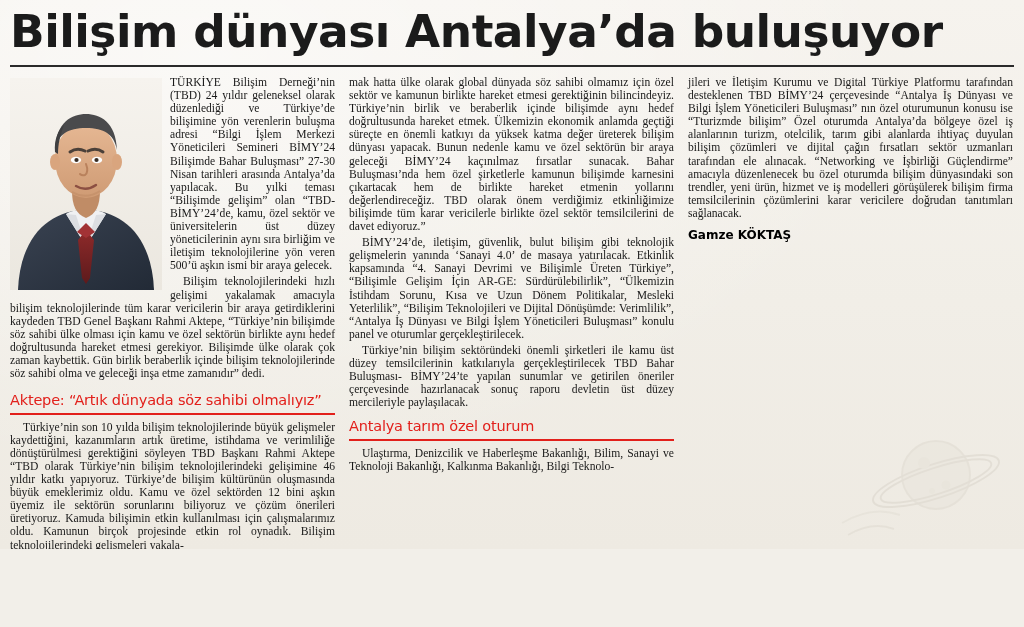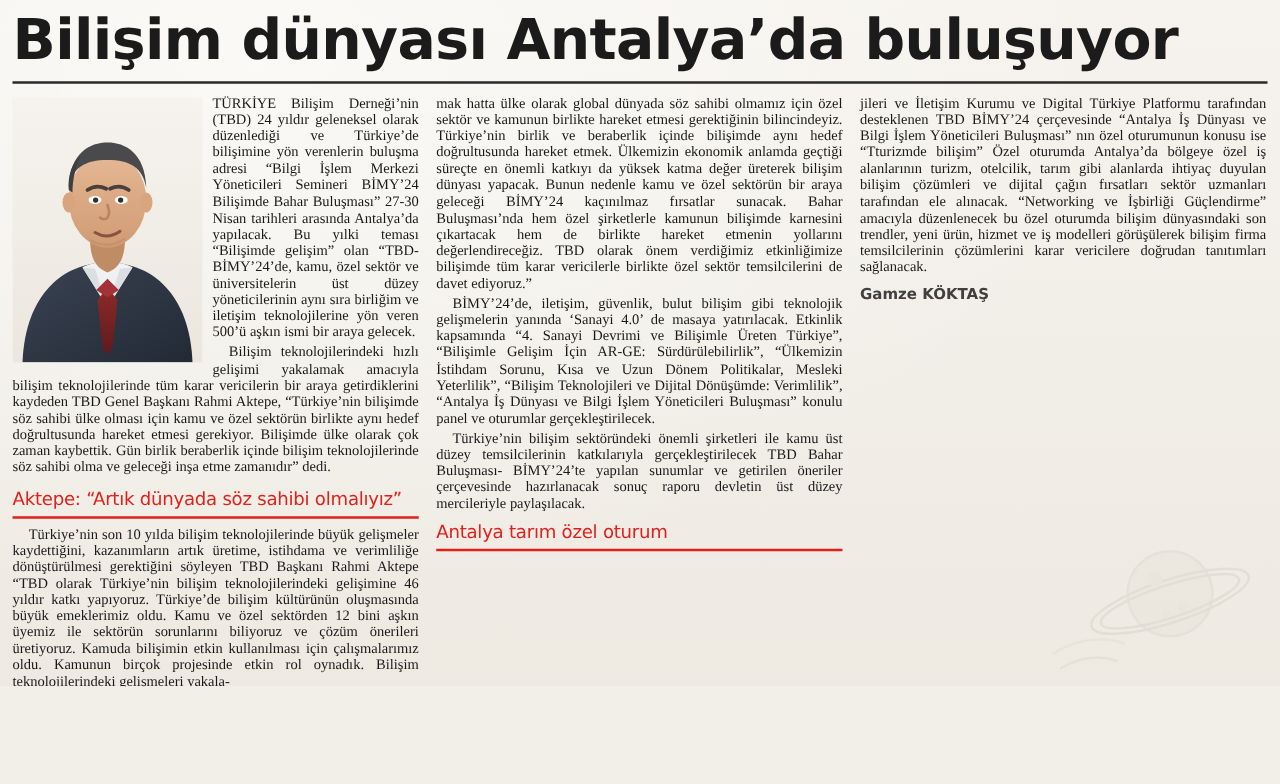--- a/index.html
+++ b/index.html
@@ -108,21 +108,21 @@
   }
   .subhead-rule {
     height: 1.5px;
     background: #e2201b;
     margin: 0 0 6px 0;
   }
   .byline {
     font-family: "DejaVu Sans", sans-serif;
     font-weight: bold;
     font-size: 12px;
-    color: #404040;
+    color: #000000;
     margin-top: 8px;
   }
   
   .photo {
     float: left;
     width: 152px;
     height: 212px;
     margin: 2px 8px 4px 0;
     position: relative;
     overflow: hidden;
@@ -216,20 +216,21 @@
         <p>Türkiye’nin son 10 yılda bilişim teknolojilerinde büyük gelişmeler kaydettiğini, kazanımların artık üretime, istihdama ve verimliliğe dönüştürülmesi gerektiğini söyleyen TBD Başkanı Rahmi Aktepe “TBD olarak Türkiye’nin bilişim teknolojilerindeki gelişimine 46 yıldır katkı yapıyoruz. Türkiye’de bilişim kültürünün oluşmasında büyük emeklerimiz oldu. Kamu ve özel sektörden 12 bini aşkın üyemiz ile sektörün sorunlarını biliyoruz ve çözüm önerileri üretiyoruz. Kamuda bilişimin etkin kullanılması için çalışmalarımız oldu. Kamunun birçok projesinde etkin rol oynadık. Bilişim teknolojilerindeki gelişmeleri yakala-</p>
       </div>
     </div>
 
     <div class="col">
       <p class="noindent">mak hatta ülke olarak global dünyada söz sahibi olmamız için özel sektör ve kamunun birlikte hareket etmesi gerektiğinin bilincindeyiz. Türkiye’nin birlik ve beraberlik içinde bilişimde aynı hedef doğrultusunda hareket etmek. Ülkemizin ekonomik anlamda geçtiği süreçte en önemli katkıyı da yüksek katma değer üreterek bilişim dünyası yapacak. Bunun nedenle kamu ve özel sektörün bir araya geleceği BİMY’24 kaçınılmaz fırsatlar sunacak. Bahar Buluşması’nda hem özel şirketlerle kamunun bilişimde karnesini çıkartacak hem de birlikte hareket etmenin yollarını değerlendireceğiz. TBD olarak önem verdiğimiz etkinliğimize bilişimde tüm karar vericilerle birlikte özel sektör temsilcilerini de davet ediyoruz.”</p>
       <p>BİMY’24’de, iletişim, güvenlik, bulut bilişim gibi teknolojik gelişmelerin yanında ‘Sanayi 4.0’ de masaya yatırılacak. Etkinlik kapsamında “4. Sanayi Devrimi ve Bilişimle Üreten Türkiye”, “Bilişimle Gelişim İçin AR-GE: Sürdürülebilirlik”, “Ülkemizin İstihdam Sorunu, Kısa ve Uzun Dönem Politikalar, Mesleki Yeterlilik”, “Bilişim Teknolojileri ve Dijital Dönüşümde: Verimlilik”, “Antalya İş Dünyası ve Bilgi İşlem Yöneticileri Buluşması” konulu panel ve oturumlar gerçekleştirilecek.</p>
       <p>Türkiye’nin bilişim sektöründeki önemli şirketleri ile kamu üst düzey temsilcilerinin katkılarıyla gerçekleştirilecek TBD Bahar Buluşması- BİMY’24’te yapılan sunumlar ve getirilen öneriler çerçevesinde hazırlanacak sonuç raporu devletin üst düzey mercileriyle paylaşılacak.</p>
       <div class="subhead">Antalya tarım özel oturum</div>
       <div class="subhead-rule"></div>
+      <p>Ulaştırma, Denizcilik ve Haberleşme Bakanlığı, Bilim, Sanayi ve Teknoloji Bakanlığı, Kalkınma Bakanlığı, Bilgi Teknolo-</p>
     </div>
 
     <div class="col">
       <p class="noindent">jileri ve İletişim Kurumu ve Digital Türkiye Platformu tarafından desteklenen TBD BİMY’24 çerçevesinde “Antalya İş Dünyası ve Bilgi İşlem Yöneticileri Buluşması” nın özel oturumunun konusu ise “Tturizmde bilişim” Özel oturumda Antalya’da bölgeye özel iş alanlarının turizm, otelcilik, tarım gibi alanlarda ihtiyaç duyulan bilişim çözümleri ve dijital çağın fırsatları sektör uzmanları tarafından ele alınacak. “Networking ve İşbirliği Güçlendirme” amacıyla düzenlenecek bu özel oturumda bilişim dünyasındaki son trendler, yeni ürün, hizmet ve iş modelleri görüşülerek bilişim firma temsilcilerinin çözümlerini karar vericilere doğrudan tanıtımları sağlanacak.</p>
       <div class="byline">Gamze KÖKTAŞ</div>
     </div>
   </div>
 
   <div class="planet">
     <svg width="190" height="120" viewBox="0 0 190 120" xmlns="http://www.w3.org/2000/svg" aria-hidden="true">

